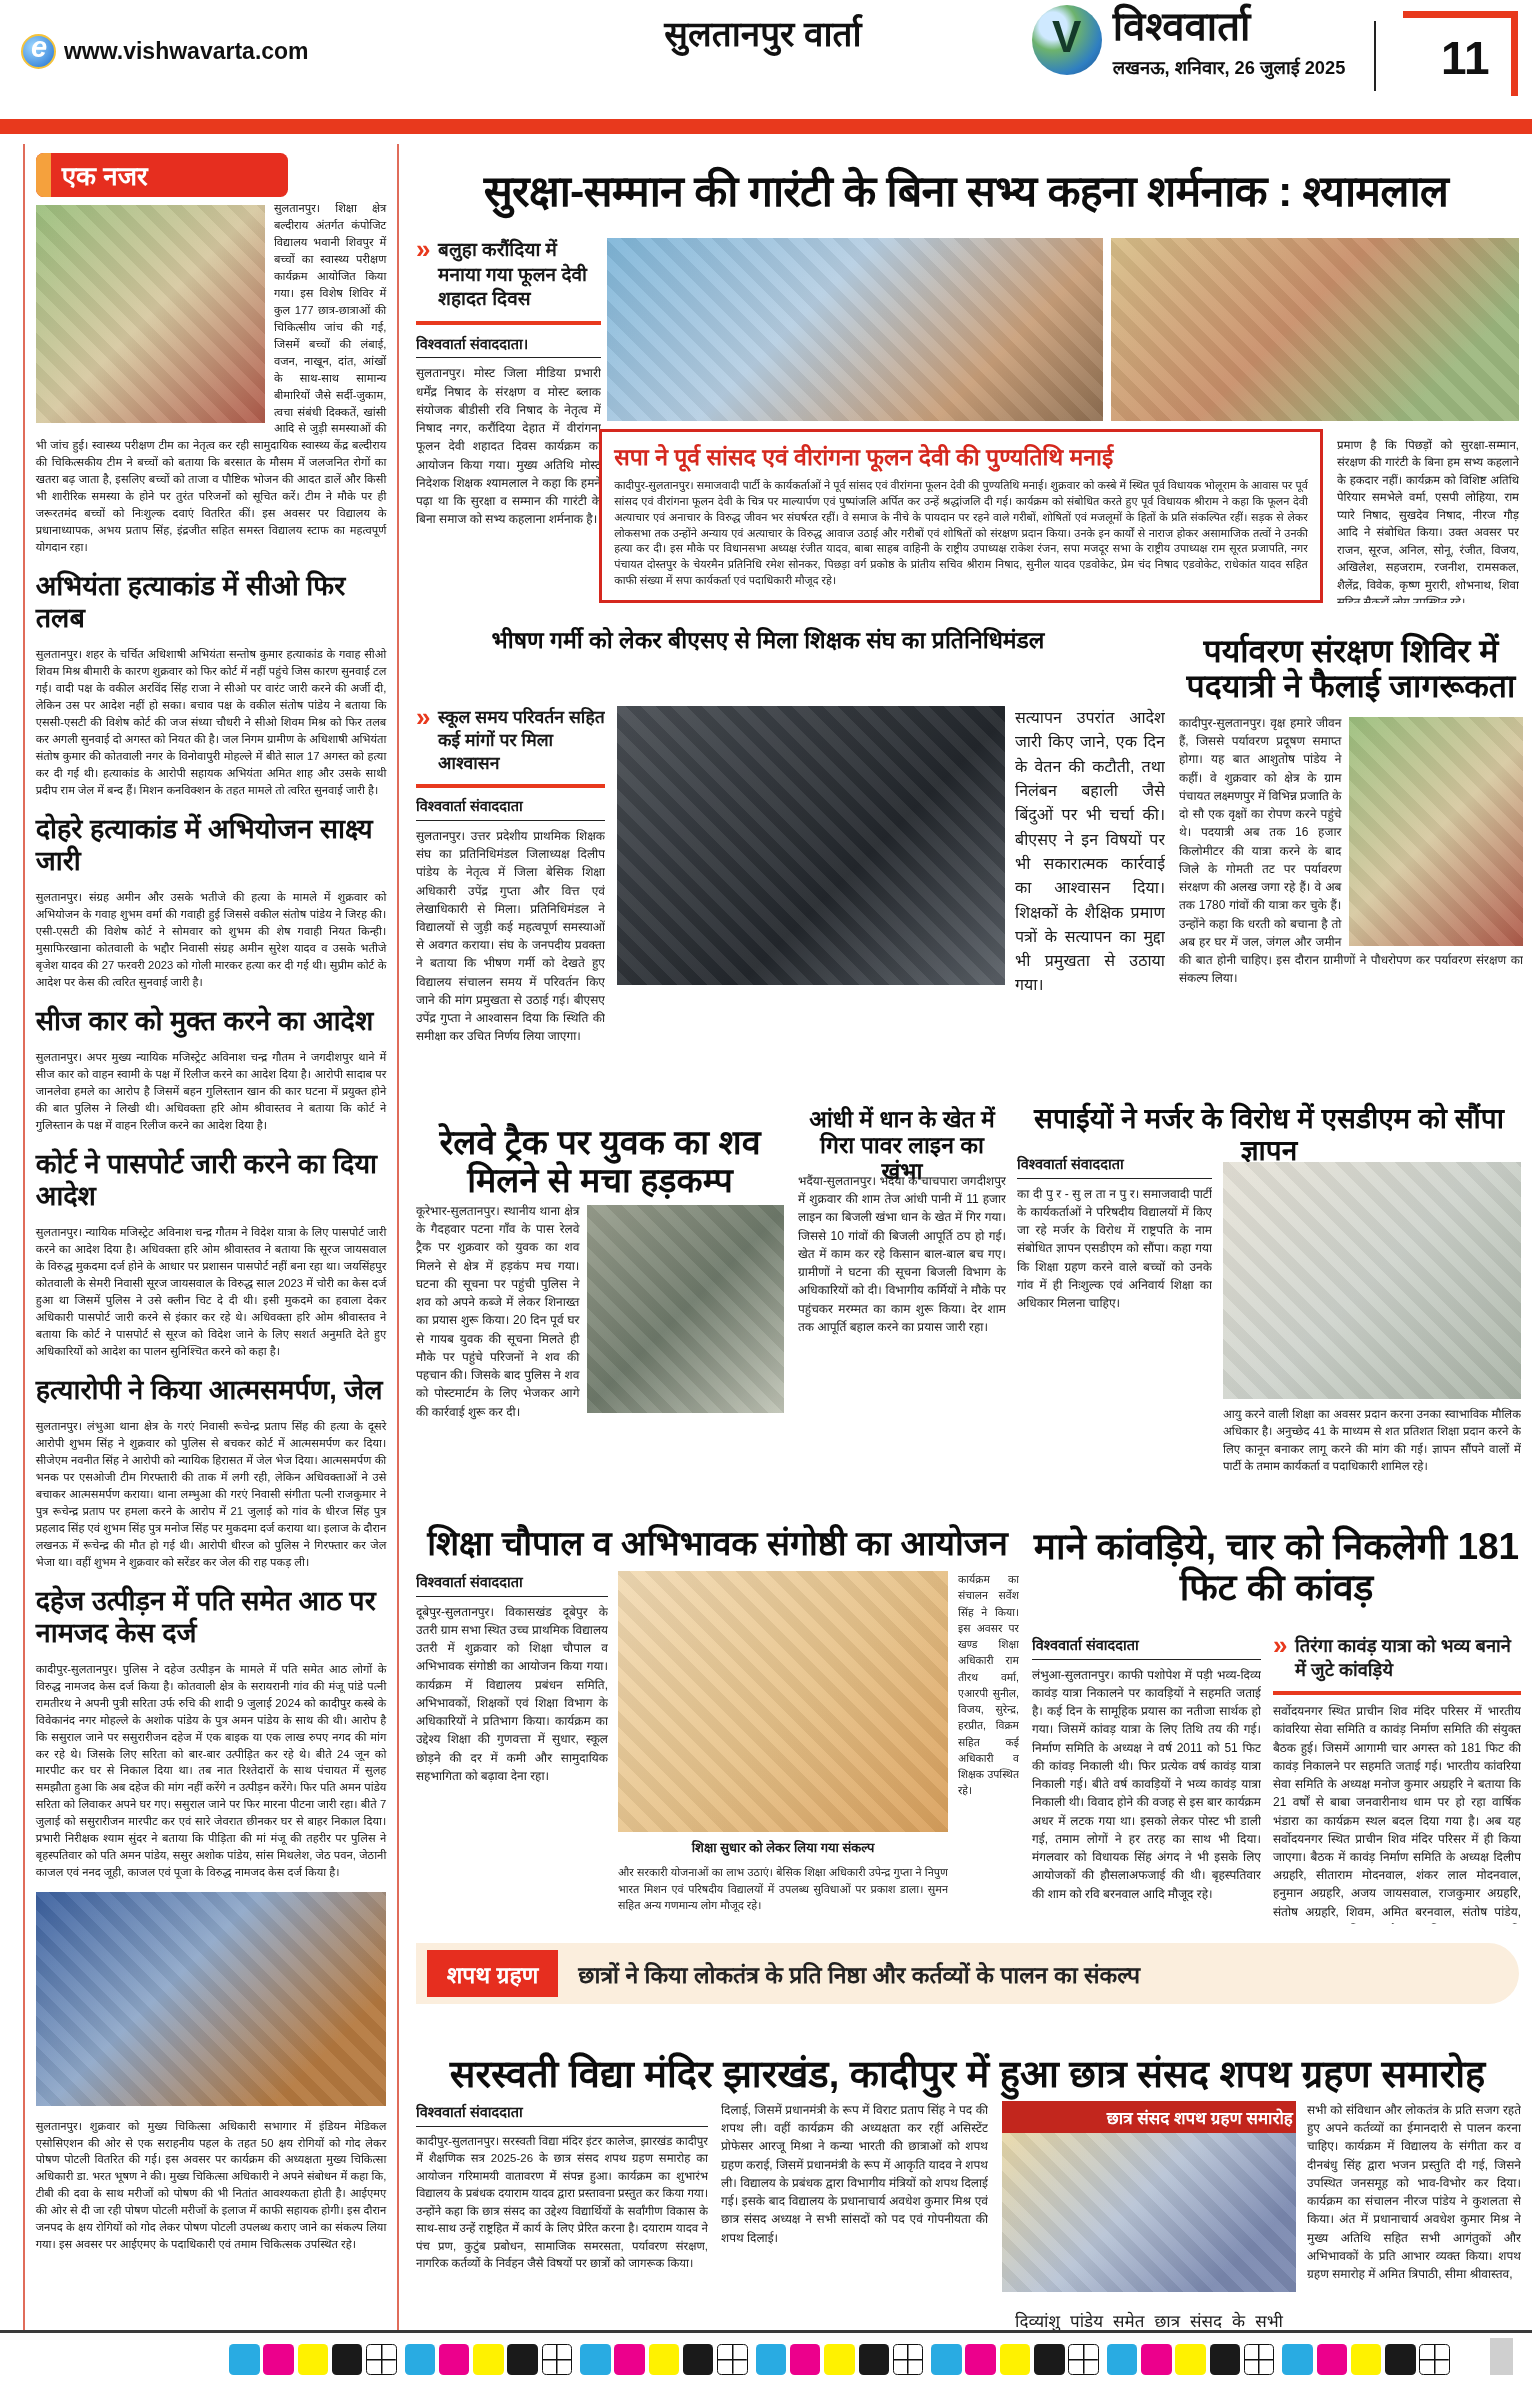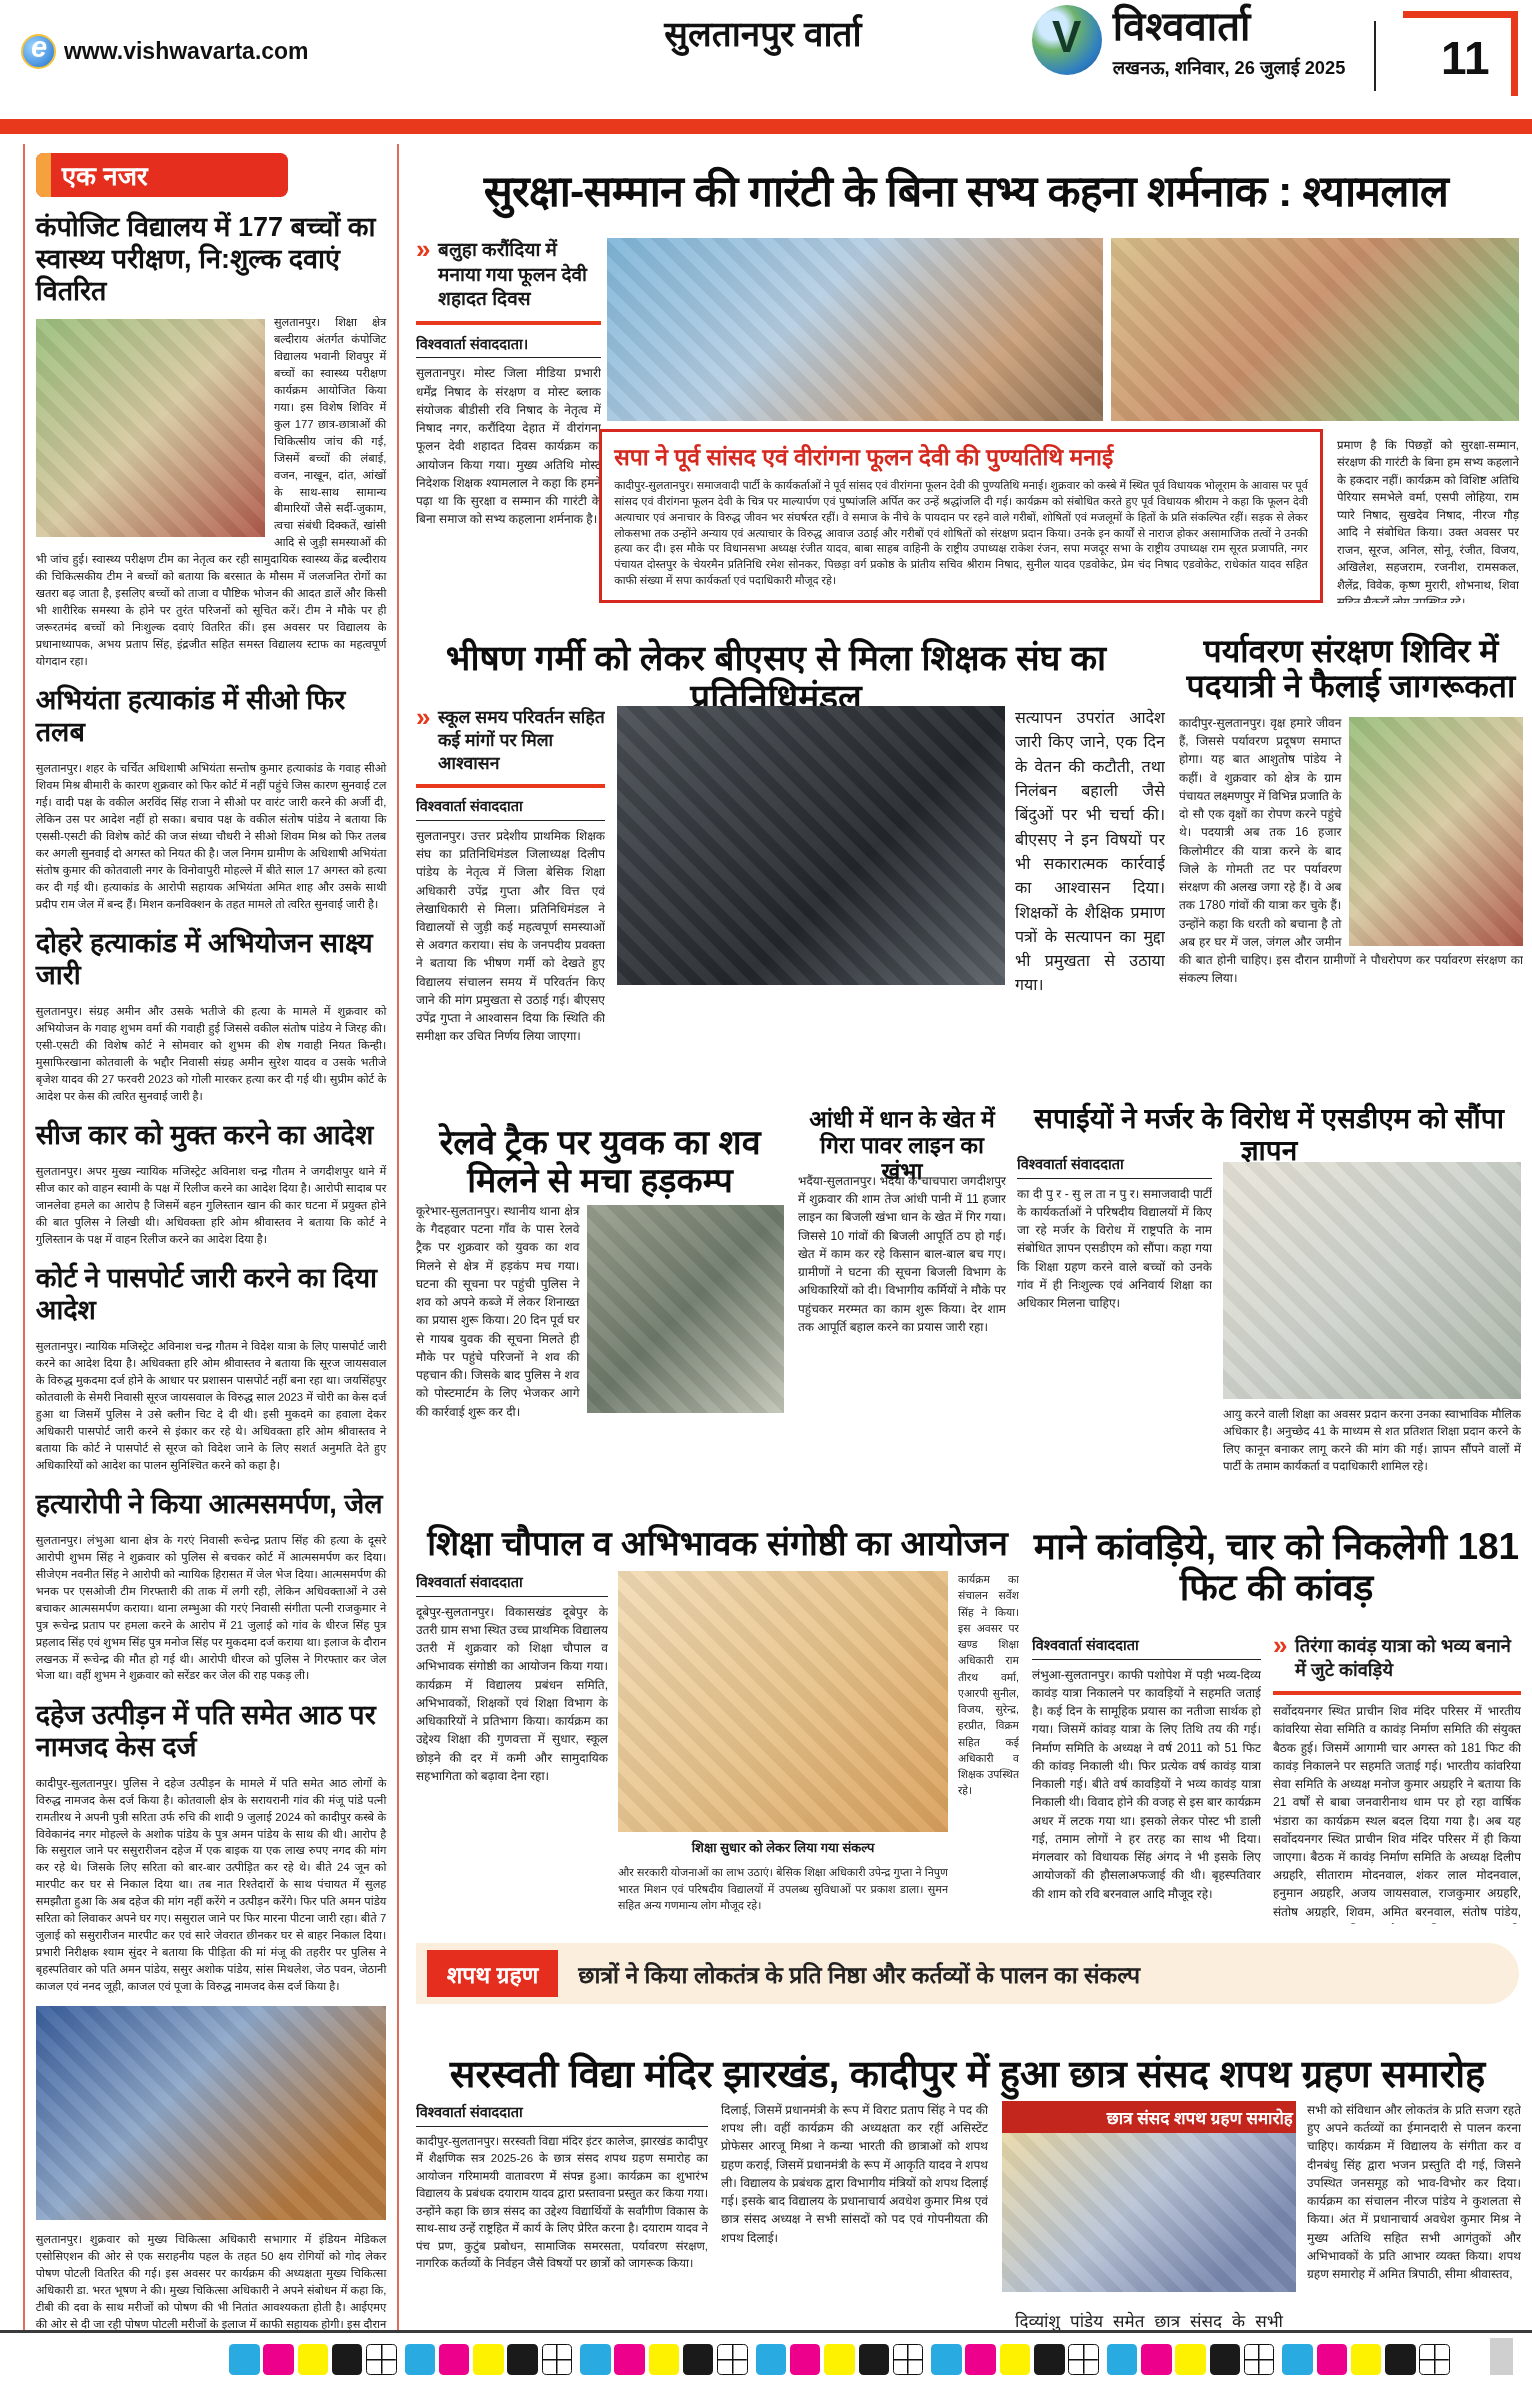--- a/index.html
+++ b/index.html
@@ -90,21 +90,20 @@
   <div class="page-num-box">
     <span class="page-num">11</span>
   </div>
   <div class="red-bar"></div>
 
   <aside class="one-glance">
     <div class="og-badge">
       <span>एक नजर</span>
     </div>
 
-    <h2 class="og-head">कंपोजिट विद्यालय में 177 बच्चों का स्वास्थ्य परीक्षण, नि:शुल्क दवाएं वितरित</h2>
     <div class="og-body">
       <span class="og-photo1 ph ph-green" style="display:block;float:left;"></span>
       <span>सुलतानपुर। शिक्षा क्षेत्र बल्दीराय अंतर्गत कंपोजिट विद्यालय भवानी शिवपुर में बच्चों का स्वास्थ्य परीक्षण कार्यक्रम आयोजित किया गया। इस विशेष शिविर में कुल 177 छात्र-छात्राओं की चिकित्सीय जांच की गई, जिसमें बच्चों की लंबाई, वजन, नाखून, दांत, आंखों के साथ-साथ सामान्य बीमारियों जैसे सर्दी-जुकाम, त्वचा संबंधी दिक्कतें, खांसी आदि से जुड़ी समस्याओं की भी जांच हुई। स्वास्थ्य परीक्षण टीम का नेतृत्व कर रही सामुदायिक स्वास्थ्य केंद्र बल्दीराय की चिकित्सकीय टीम ने बच्चों को बताया कि बरसात के मौसम में जलजनित रोगों का खतरा बढ़ जाता है, इसलिए बच्चों को ताजा व पौष्टिक भोजन की आदत डालें और किसी भी शारीरिक समस्या के होने पर तुरंत परिजनों को सूचित करें। टीम ने मौके पर ही जरूरतमंद बच्चों को निःशुल्क दवाएं वितरित कीं। इस अवसर पर विद्यालय के प्रधानाध्यापक, अभय प्रताप सिंह, इंद्रजीत सहित समस्त विद्यालय स्टाफ का महत्वपूर्ण योगदान रहा।</span>
     </div>
     <div style="clear:both;"></div>
 
     <h2 class="og-head">अभियंता हत्याकांड में सीओ फिर तलब</h2>
     <p class="og-body">सुलतानपुर। शहर के चर्चित अधिशाषी अभियंता सन्तोष कुमार हत्याकांड के गवाह सीओ शिवम मिश्र बीमारी के कारण शुक्रवार को फिर कोर्ट में नहीं पहुंचे जिस कारण सुनवाई टल गई। वादी पक्ष के वकील अरविंद सिंह राजा ने सीओ पर वारंट जारी करने की अर्जी दी, लेकिन उस पर आदेश नहीं हो सका। बचाव पक्ष के वकील संतोष पांडेय ने बताया कि एससी-एसटी की विशेष कोर्ट की जज संध्या चौधरी ने सीओ शिवम मिश्र को फिर तलब कर अगली सुनवाई दो अगस्त को नियत की है। जल निगम ग्रामीण के अधिशाषी अभियंता संतोष कुमार की कोतवाली नगर के विनोवापुरी मोहल्ले में बीते साल 17 अगस्त को हत्या कर दी गई थी। हत्याकांड के आरोपी सहायक अभियंता अमित शाह और उसके साथी प्रदीप राम जेल में बन्द हैं। मिशन कनविक्शन के तहत मामले तो त्वरित सुनवाई जारी है।</p>
 
     <h2 class="og-head">दोहरे हत्याकांड में अभियोजन साक्ष्य जारी</h2>
@@ -143,21 +142,21 @@
 
   <div class="box-red">
     <h3>सपा ने पूर्व सांसद एवं वीरांगना फूलन देवी की पुण्यतिथि मनाई</h3>
     <p>कादीपुर-सुलतानपुर। समाजवादी पार्टी के कार्यकर्ताओं ने पूर्व सांसद एवं वीरांगना फूलन देवी की पुण्यतिथि मनाई। शुक्रवार को कस्बे में स्थित पूर्व विधायक भोलूराम के आवास पर पूर्व सांसद एवं वीरांगना फूलन देवी के चित्र पर माल्यार्पण एवं पुष्पांजलि अर्पित कर उन्हें श्रद्धांजलि दी गई। कार्यक्रम को संबोधित करते हुए पूर्व विधायक श्रीराम ने कहा कि फूलन देवी अत्याचार एवं अनाचार के विरुद्ध जीवन भर संघर्षरत रहीं। वे समाज के नीचे के पायदान पर रहने वाले गरीबों, शोषितों एवं मजलूमों के हितों के प्रति संकल्पित रहीं। सड़क से लेकर लोकसभा तक उन्होंने अन्याय एवं अत्याचार के विरुद्ध आवाज उठाई और गरीबों एवं शोषितों को संरक्षण प्रदान किया। उनके इन कार्यों से नाराज होकर असामाजिक तत्वों ने उनकी हत्या कर दी। इस मौके पर विधानसभा अध्यक्ष रंजीत यादव, बाबा साहब वाहिनी के राष्ट्रीय उपाध्यक्ष राकेश रंजन, सपा मजदूर सभा के राष्ट्रीय उपाध्यक्ष राम सूरत प्रजापति, नगर पंचायत दोस्तपुर के चेयरमैन प्रतिनिधि रमेश सोनकर, पिछड़ा वर्ग प्रकोष्ठ के प्रांतीय सचिव श्रीराम निषाद, सुनील यादव एडवोकेट, प्रेम चंद निषाद एडवोकेट, राधेकांत यादव सहित काफी संख्या में सपा कार्यकर्ता एवं पदाधिकारी मौजूद रहे।</p>
   </div>
 
   <div class="abs ovh" style="left:1337px;top:437px;width:182px;height:166px;">
     <p class="btxt" style="margin:0;font-size:11.5px;">प्रमाण है कि पिछड़ों को सुरक्षा-सम्मान, संरक्षण की गारंटी के बिना हम सभ्य कहलाने के हकदार नहीं। कार्यक्रम को विशिष्ट अतिथि पेरियार समभेले वर्मा, एसपी लोहिया, राम प्यारे निषाद, सुखदेव निषाद, नीरज गौड़ आदि ने संबोधित किया। उक्त अवसर पर राजन, सूरज, अनिल, सोनू, रंजीत, विजय, अखिलेश, सहजराम, रजनीश, रामसकल, शैलेंद्र, विवेक, कृष्ण मुरारी, शोभनाथ, शिवा सहित सैकड़ों लोग उपस्थित रहे।</p>
   </div>
 
-  <h2 class="sec-head abs" style="left:400px;top:609px;width:752px;font-size:35px;">भीषण गर्मी को लेकर बीएसए से मिला शिक्षक संघ का प्रतिनिधिमंडल</h2>
+  <h2 class="sec-head abs" style="left:392px;top:609px;width:752px;font-size:23px;">भीषण गर्मी को लेकर बीएसए से मिला शिक्षक संघ का प्रतिनिधिमंडल</h2>
 
   <div class="abs ovh" style="left:416px;top:706px;width:189px;height:357px;">
     <div class="kicker" style="font-size:17.6px;line-height:1.3;">
       <span class="chev">»</span>
       <span>स्कूल समय परिवर्तन सहित कई मांगों पर मिला आश्वासन</span>
     </div>
     <div class="red-rule"></div>
     <div class="reporter">विश्ववार्ता संवाददाता</div>
     <p class="btxt" style="margin:0;">सुलतानपुर। उत्तर प्रदेशीय प्राथमिक शिक्षक संघ का प्रतिनिधिमंडल जिलाध्यक्ष दिलीप पांडेय के नेतृत्व में जिला बेसिक शिक्षा अधिकारी उपेंद्र गुप्ता और वित्त एवं लेखाधिकारी से मिला। प्रतिनिधिमंडल ने विद्यालयों से जुड़ी कई महत्वपूर्ण समस्याओं से अवगत कराया। संघ के जनपदीय प्रवक्ता ने बताया कि भीषण गर्मी को देखते हुए विद्यालय संचालन समय में परिवर्तन किए जाने की मांग प्रमुखता से उठाई गई। बीएसए उपेंद्र गुप्ता ने आश्वासन दिया कि स्थिति की समीक्षा कर उचित निर्णय लिया जाएगा।</p>
   </div>

